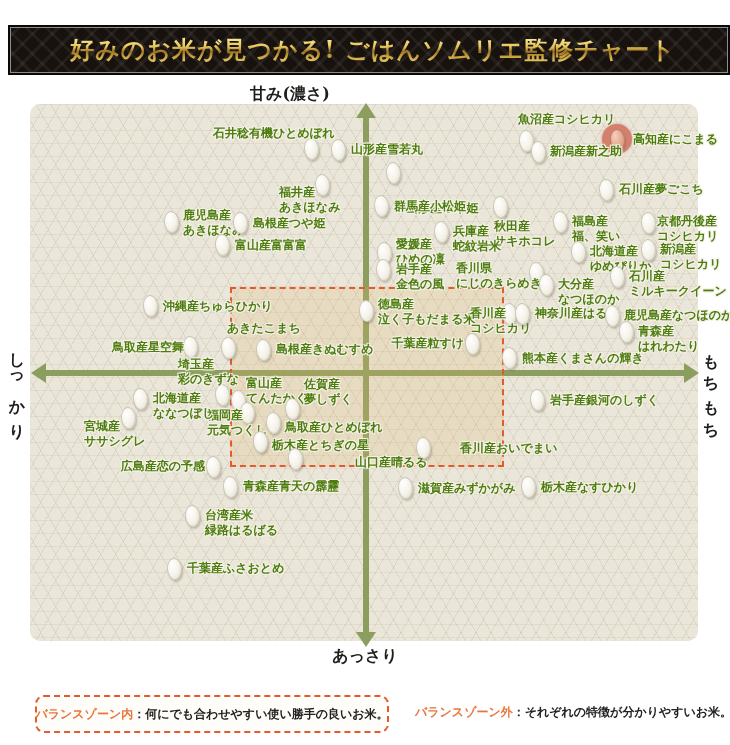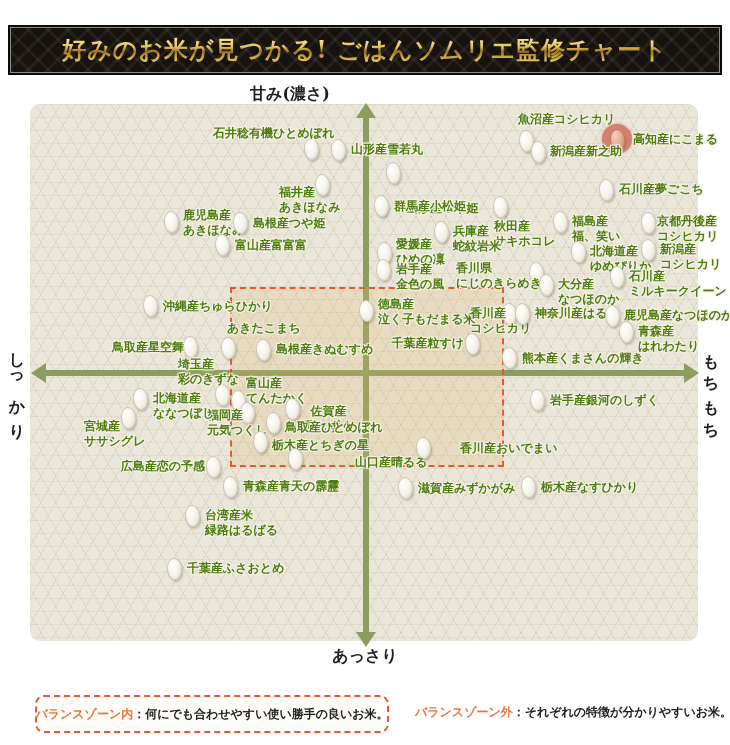--- a/index.html
+++ b/index.html
@@ -6,21 +6,21 @@
   #page{position:relative;width:730px;height:745px;background:#fff;overflow:hidden;
         font-family:"DejaVu Sans",sans-serif;}
 
   
   #title-bar{position:absolute;left:8px;top:25px;width:710px;height:46px;
     background:
       repeating-linear-gradient(45deg, rgba(255,255,255,.055) 0 3px, transparent 3px 14px),
       repeating-linear-gradient(-45deg, rgba(255,255,255,.055) 0 3px, transparent 3px 14px),
       #17120e;
     border:2px solid #0b0907; box-shadow: inset 0 0 0 1px #8d8d8d;
-    display:flex;align-items:center;justify-content:center;}
+    display:flex;align-items:center;justify-content:center;padding-left:8px;}
   #title-text{font-family:"DejaVu Serif",serif;font-weight:700;font-size:24px;letter-spacing:1px;
     background:linear-gradient(180deg,#fdf3b0 5%,#e7c458 40%,#9c7224 55%,#caa23c 70%,#f7e289 100%);
     -webkit-background-clip:text;background-clip:text;color:#e3bd4e;-webkit-text-fill-color:transparent;
     white-space:nowrap;}
 
   
   #chart-area{position:absolute;left:30px;top:104px;width:668px;height:537px;border-radius:10px;
     background:
       repeating-linear-gradient(120deg, rgba(168,157,128,.20) 0 1px, transparent 1px 13px),
       repeating-linear-gradient(60deg,  rgba(168,157,128,.20) 0 1px, transparent 1px 13px),
@@ -259,21 +259,21 @@
       <div class="rlabel" style="left: 207px; top: 408px;">
         <div>福岡産</div>
         <div>元気つくし</div>
       </div>
       <div class="grain" title="北海道産ななつぼし" style="left: 133px; top: 388px;"></div>
       <div class="rlabel" style="left: 153px; top: 391px;">
         <div>北海道産</div>
         <div>ななつぼし</div>
       </div>
       <div class="grain" title="佐賀産夢しずく" style="left: 285px; top: 398px;"></div>
-      <div class="rlabel" style="left: 304px; top: 404px; text-align: center;">
+      <div class="rlabel" style="left: 304px; top: 377px;">
         <div>佐賀産</div>
         <div>夢しずく</div>
       </div>
       <div class="grain" title="宮城産ササシグレ" style="left: 121px; top: 407px;"></div>
       <div class="rlabel" style="left: 84px; top: 419px;">
         <div>宮城産</div>
         <div>ササシグレ</div>
       </div>
       <div class="grain" title="鳥取産ひとめぼれ" style="left: 266px; top: 412px;"></div>
       <div class="rlabel" style="left: 285px; top: 420px;">

